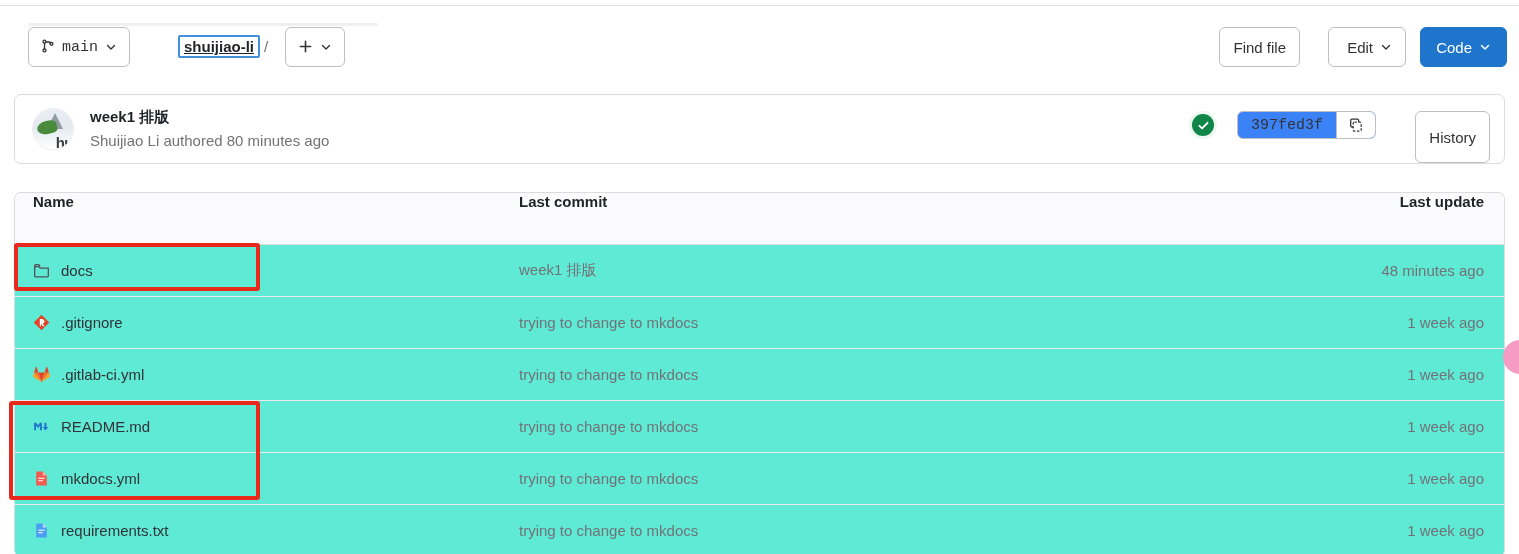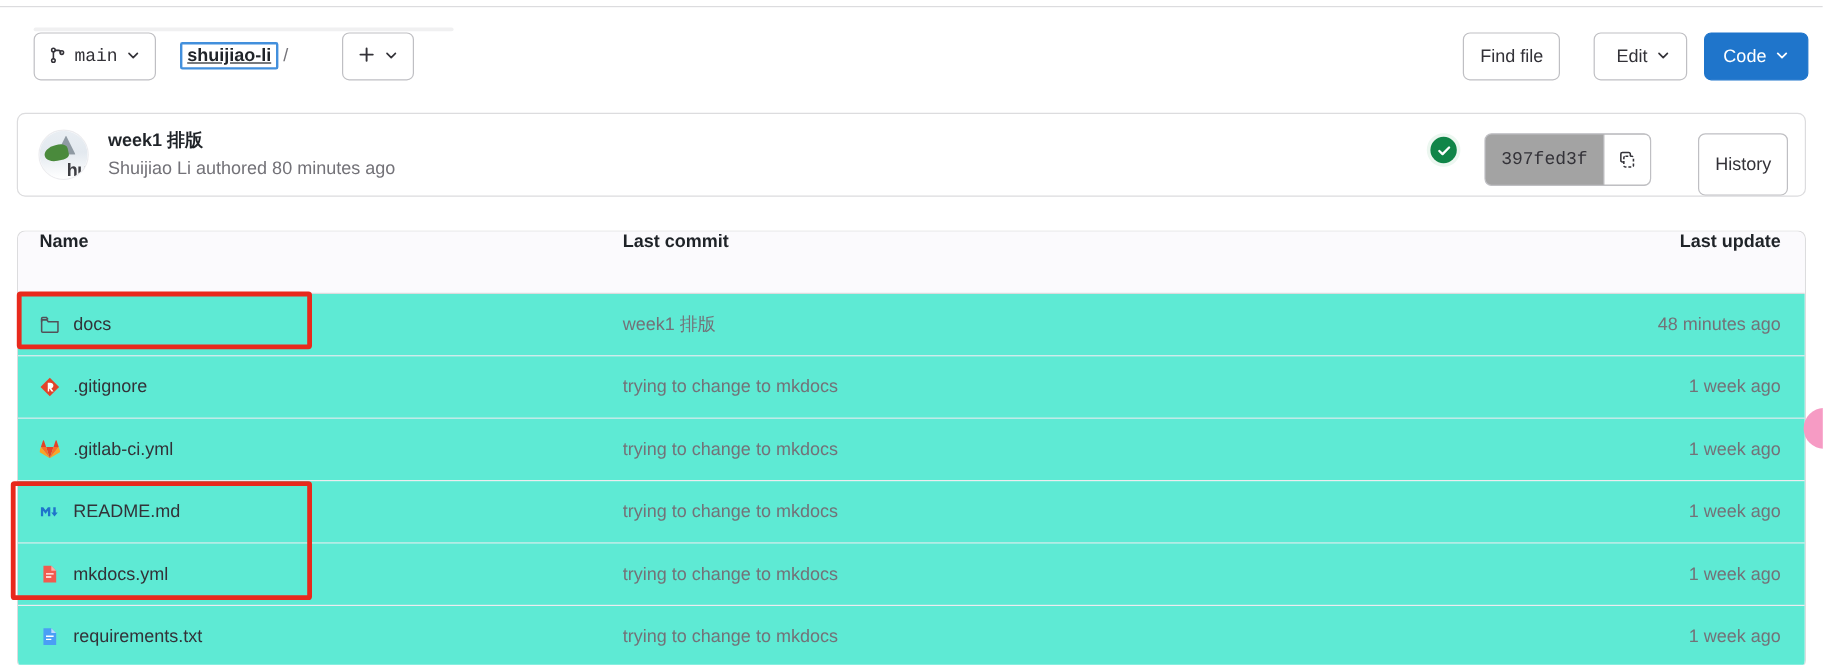--- a/index.html
+++ b/index.html
@@ -38,21 +38,21 @@
   }
   .branch-btn .lbl { font-family: "Liberation Mono", monospace; font-size: 15px; }
   .crumb-wrap {
     position: absolute; left: 150px; top: 8px;
     display: flex; align-items: center; gap: 4px; font-size: 15px;
   }
   .crumb-link {
     display: inline-block; padding: 1px 4px;
     color: #1f2328; text-decoration: underline;
     border: 2px solid #428fdc; border-radius: 2px;
-    font-weight: 600; font-size: 15px; cursor: pointer;
+    font-weight: 600; font-size: 15px; cursor: pointer; margin-left: 28px;
   }
   .crumb-sep { color: #737278; font-size: 15px; }
   .plus-btn {
     position: absolute; left: 269px; top: 0; width: 60px; justify-content: center;
     padding: 0 10px;
   }
   .find-btn  { position: absolute; right: 219px; top: 0; }
   .edit-btn  { position: absolute; right: 113px; top: 0; padding-left: 18px; }
   .code-btn  {
     position: absolute; right: 12px; top: 0;
@@ -98,22 +98,22 @@
   .pipeline-badge {
     position: absolute; right: 290px; top: 19px; width: 22px; height: 22px;
     border-radius: 50%; background: #108548;
     display: flex; align-items: center; justify-content: center;
     box-shadow: 0 0 0 3px #ecf7f0;
   }
   .pipeline-badge svg { width: 13px; height: 13px; }
 
   .sha-group {
     position: absolute; right: 128px; top: 16px;
-    display: flex; height: 44px;
-    border: 1px solid #bfbfc3; border-radius: 6px; overflow: hidden; background: #a3a3a3;
+    display: flex; height: 28px;
+    border: 1px solid #bfbfc3; border-radius: 6px; overflow: hidden; background: #3b82f6;
   }
   .sha-text {
     display: flex; align-items: center; padding: 0 13px;
     font-family: "Liberation Mono", monospace; font-size: 15px; color: #333238;
     border-right: 1px solid #bfbfc3; cursor: text;
   }
   .sha-copy {
     display: flex; align-items: center; justify-content: center;
     width: 38px; cursor: pointer; background: #fff;
   }

